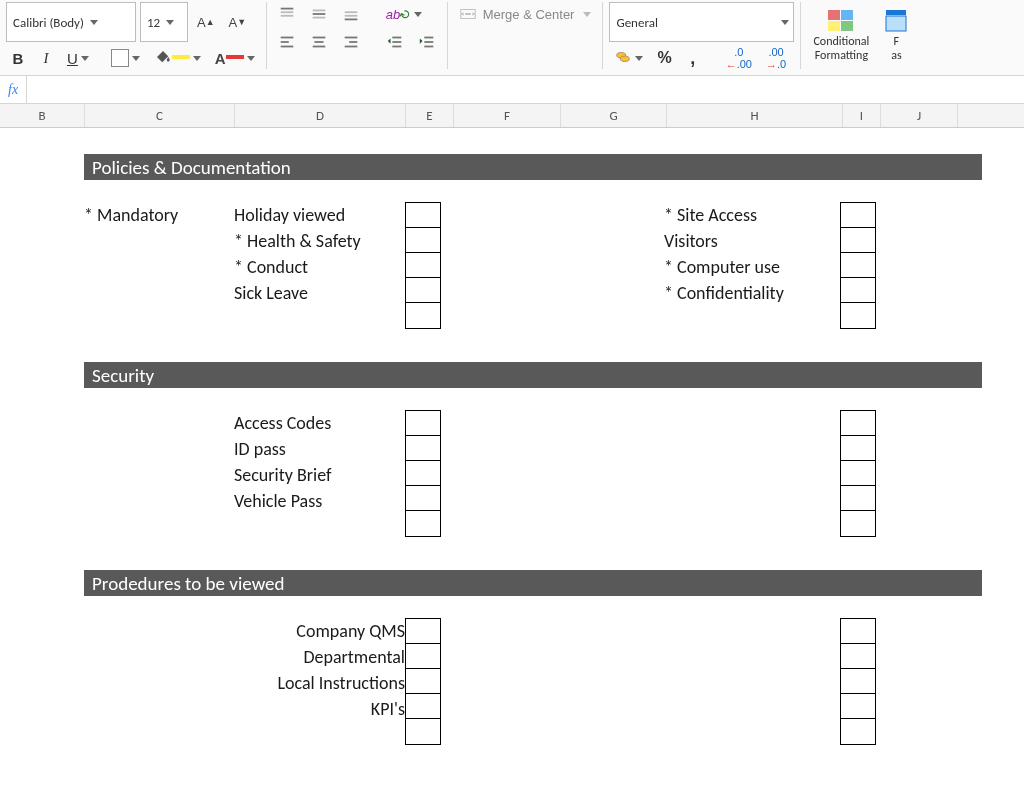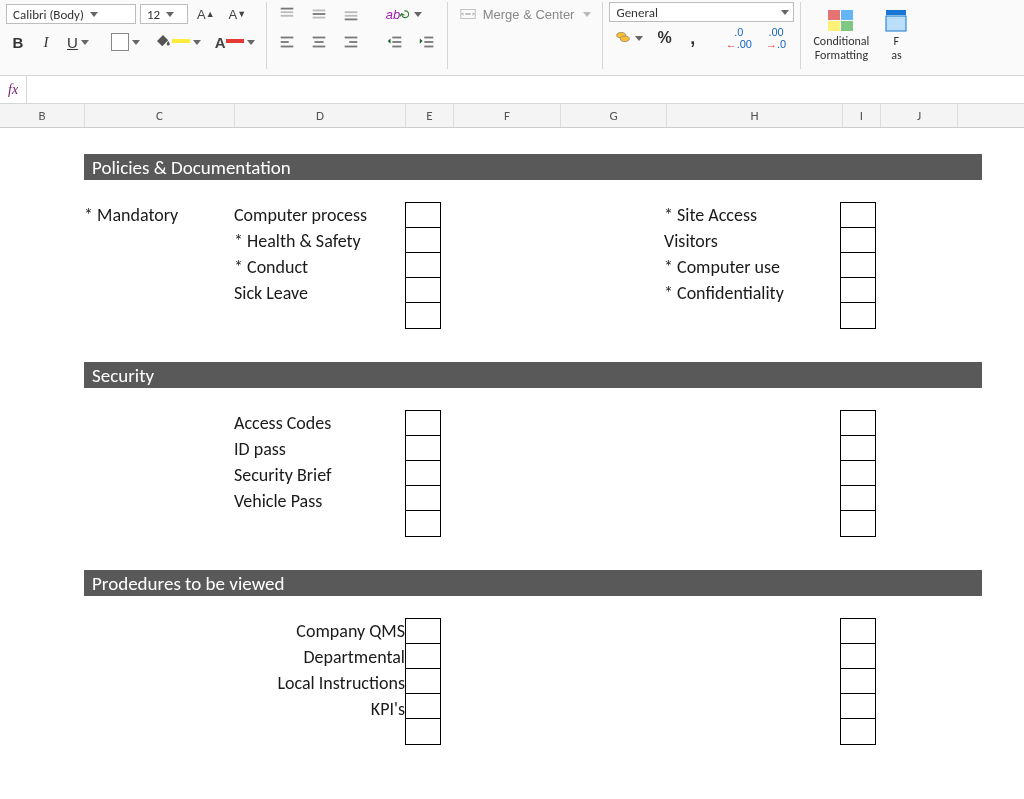--- a/index.html
+++ b/index.html
@@ -39,21 +39,21 @@
     border: 1px solid transparent;
     border-radius: 3px;
     background: transparent;
     cursor: pointer;
     padding: 0 4px;
     font-size: 13px;
     color: #333;
   }
   .combo {
     display:flex; align-items:center;
-    height: 20px;
+    height: 40px;
     border: 1px solid #bdbdbd;
     background: #fff;
     padding: 0 4px 0 6px;
     font-size: 13px;
     gap: 6px;
   }
   .caret {
     width: 0; height: 0;
     border-left: 4px solid transparent;
     border-right: 4px solid transparent;
@@ -69,21 +69,21 @@
   .svg-ico { width:18px; height:18px; }
 
   
   .formula-bar {
     display:flex; align-items:center;
     height: 28px;
     border-bottom: 1px solid #d6d6d6;
     background:#fff;
     padding-left: 8px;
   }
-  .fx { font-style: italic; font-family: 'Times New Roman', serif; font-size: 14px; color:#701a75; padding-right:8px; }
+  .fx { font-style: italic; font-family: 'Times New Roman', serif; font-size: 14px; color:#3b82f6; padding-right:8px; }
   .formula-input { flex:1; height:100%; border:none; border-left:1px solid #d6d6d6; padding:0 6px; font-size:13px; outline:none; }
 
   
   .col-headers {
     display:grid;
     grid-template-columns: 85px 150px 171px 48px 107px 106px 176px 38px 77px 66px;
     height: 24px;
     background:#f4f4f4;
     border-bottom: 1px solid #ccc;
     font-size: 13px;
@@ -348,21 +348,21 @@
 <div class="sheet">
 
   <div class="section-header">
     <span>Policies &amp; Documentation</span>
   </div>
   <div class="section-body">
     <div class="col-label">
       <div class="item-line">* Mandatory</div>
     </div>
     <div class="col-items">
-      <div class="item-line">Computer process</div>
+      <div class="item-line">Holiday viewed</div>
       <div class="item-line">* Health &amp; Safety</div>
       <div class="item-line">* Conduct</div>
       <div class="item-line">Sick Leave</div>
     </div>
     <div class="col-box">
       <div class="boxstack">
         <div></div>
           <div></div>
           <div></div>
           <div></div>

